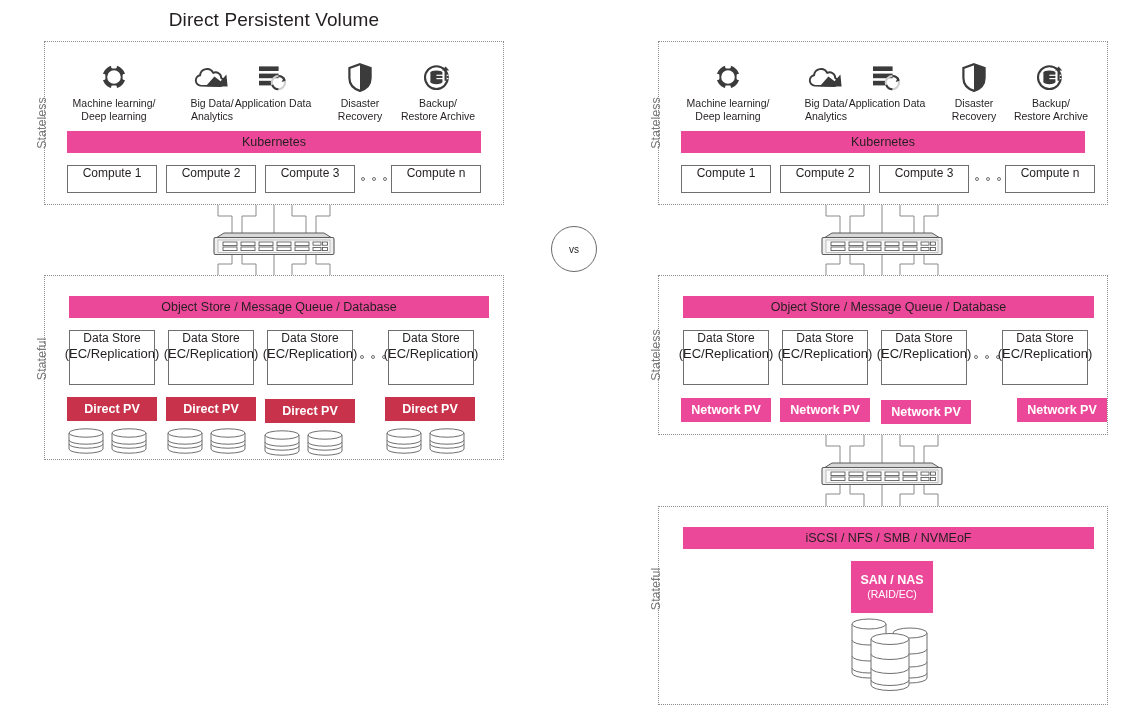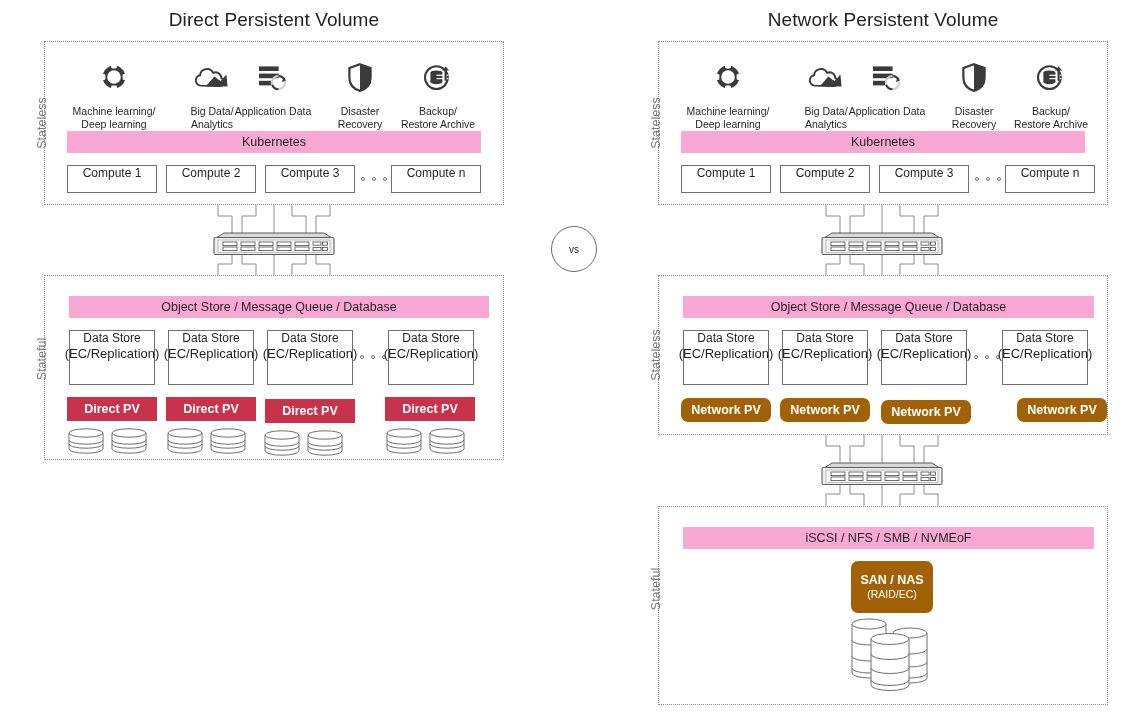--- a/index.html
+++ b/index.html
@@ -40,21 +40,21 @@
     color: #7a7a7a;
     white-space: nowrap;
     transform-origin: 50% 50%;
     transform: rotate(-90deg);
     text-align: center;
   }
 
   
   .band {
     position: absolute;
-    background: #f9a8d4;
+    background: #ec4899;
     display: flex;
     align-items: center;
     justify-content: center;
     font-size: 12.5px;
     color: #231f20;
     white-space: nowrap;
   }
 
   
   .wbox {
@@ -78,21 +78,21 @@
     align-items: center;
     justify-content: center;
     flex-direction: column;
     color: #ffffff;
     font-size: 12.5px;
     font-weight: bold;
     text-align: center;
     line-height: 1.2;
   }
   .chip.red  { background: #c8334b; }
-  .chip.blue { background: #a16207; border-radius: 7px; }
+  .chip.blue { background: #ec4899; }
   .chip .sub { font-size: 10.5px; font-weight: normal; }
 
   
   .dots3 {
     position: absolute;
     display: flex;
     align-items: center;
     justify-content: space-between;
     width: 26px;
   }
@@ -103,21 +103,21 @@
 
   
   .iconcell {
     position: absolute;
     display: flex;
     flex-direction: column;
     align-items: center;
   }
   .iconcell .glyph { height: 34px; display: flex; align-items: flex-end; justify-content: center; }
   .iconcell .cap {
-    margin-top: 13px;
+    margin-top: 5px;
     font-size: 10.5px;
     line-height: 1.25;
     text-align: center;
     color: #231f20;
     white-space: pre-line;
   }
 
   
   .vs {
     position: absolute;
@@ -364,21 +364,20 @@
           <path d="M0 11 a17 4.2 0 0 0 34 0"></path>
           <path d="M0 15 a17 4.2 0 0 0 34 0"></path>
       </g>
     </g>
   </svg>
 
   <div class="vs" style="left:551px; top:226px;">
     <span>vs</span>
   </div>
 
-  <div class="panel-title" style="left:658px; top:9px; width:450px;">Network Persistent Volume</div>
 
   <div class="dbox" style="left:658px; top:41px; width:450px; height:164px;"></div>
   <div class="vlabel" style="left:611px; top:116px; width:90px;">Stateless</div>
 
   <div class="iconcell" style="left:682px; top:58px; width:92px;">
     <div class="glyph">
       <svg width="30" height="30" viewBox="0 0 30 30" aria-hidden="true">
         <path d="M15 3.6 a11.4 11.4 0 0 1 11.4 11.4 A11.4 11.4 0 0 1 15 26.4 A11.4 11.4 0 0 1 3.6 15 A11.4 11.4 0 0 1 15 3.6 Z
                  M15 8.2 a6.8 6.8 0 0 0 -6.8 6.8 a6.8 6.8 0 0 0 6.8 6.8 a6.8 6.8 0 0 0 6.8 -6.8 a6.8 6.8 0 0 0 -6.8 -6.8 Z" fill="#3b3b3b"></path>
         <rect x="12.1" y="0.6" width="5.8" height="5.8" rx="1.4" fill="#fff"></rect>

